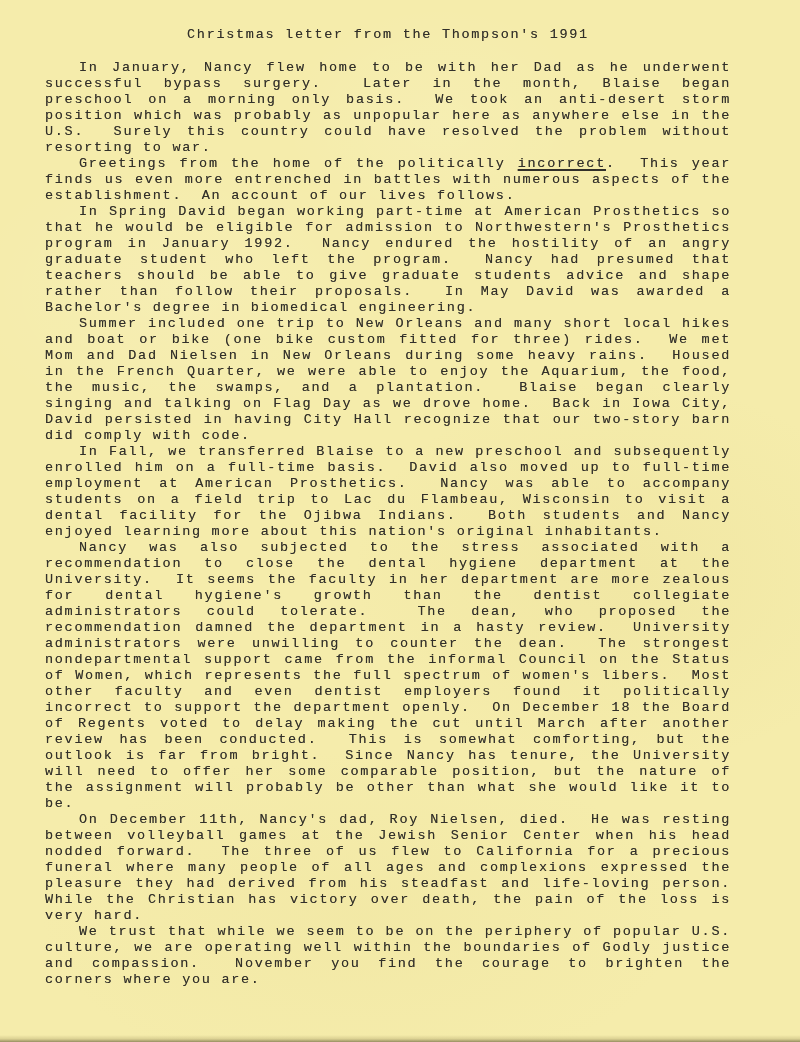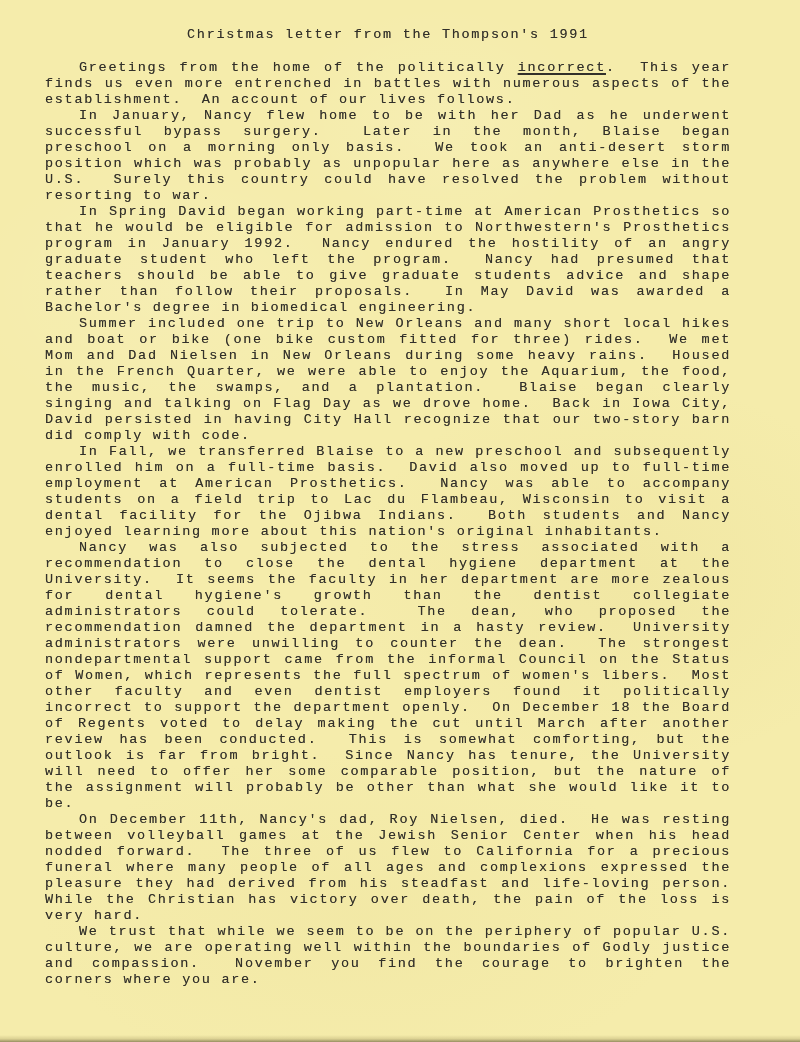--- a/index.html
+++ b/index.html
@@ -64,23 +64,23 @@
   }
 </style>
 </head>
 <body>
 
 <div class="page">
   <div class="sheet">
 
     <h1 class="title">Christmas letter from the Thompson's 1991</h1>
 
+    <p class="para">In January, Nancy flew home to be with her Dad as he underwent successful bypass surgery.  Later in the month, Blaise began preschool on a morning only basis.  We took an anti-desert storm position which was probably as unpopular here as anywhere else in the U.S.  Surely this country could have resolved the problem without resorting to war.</p>
+
     <p class="para"><span>Greetings from the home of the politically </span><span class="underlined">incorrect</span><span>.  This year finds us even more entrenched in battles with numerous aspects of the establishment.  An account of our lives follows.</span></p>
-
-    <p class="para">In January, Nancy flew home to be with her Dad as he underwent successful bypass surgery.  Later in the month, Blaise began preschool on a morning only basis.  We took an anti-desert storm position which was probably as unpopular here as anywhere else in the U.S.  Surely this country could have resolved the problem without resorting to war.</p>
 
     <p class="para">In Spring David began working part-time at American Prosthetics so that he would be eligible for admission to Northwestern's Prosthetics program in January 1992.  Nancy endured the hostility of an angry graduate student who left the program.  Nancy had presumed that teachers should be able to give graduate students advice and shape rather than follow their proposals.  In May David was awarded a Bachelor's degree in biomedical engineering.</p>
 
     <p class="para">Summer included one trip to New Orleans and many short local hikes and boat or bike (one bike custom fitted for three) rides.  We met Mom and Dad Nielsen in New Orleans during some heavy rains.  Housed in the French Quarter, we were able to enjoy the Aquarium, the food, the music, the swamps, and a plantation.  Blaise began clearly singing and talking on Flag Day as we drove home.  Back in Iowa City, David persisted in having City Hall recognize that our two-story barn did comply with code.</p>
 
     <p class="para">In Fall, we transferred Blaise to a new preschool and subsequently enrolled him on a full-time basis.  David also moved up to full-time employment at American Prosthetics.  Nancy was able to accompany students on a field trip to Lac du Flambeau, Wisconsin to visit a dental facility for the Ojibwa Indians.  Both students and Nancy enjoyed learning more about this nation's original inhabitants.</p>
 
     <p class="para">Nancy was also subjected to the stress associated with a recommendation to close the dental hygiene department at the University.  It seems the faculty in her department are more zealous for dental hygiene's growth than the dentist collegiate administrators could tolerate.  The dean, who proposed the recommendation damned the department in a hasty review.  University administrators were unwilling to counter the dean.  The strongest nondepartmental support came from the informal Council on the Status of Women, which represents the full spectrum of women's libers.  Most other faculty and even dentist employers found it politically incorrect to support the department openly.  On December 18 the Board of Regents voted to delay making the cut until March after another review has been conducted.  This is somewhat comforting, but the outlook is far from bright.  Since Nancy has tenure, the University will need to offer her some comparable position, but the nature of the assignment will probably be other than what she would like it to be.</p>
 
     <p class="para">On December 11th, Nancy's dad, Roy Nielsen, died.  He was resting between volleyball games at the Jewish Senior Center when his head nodded forward.  The three of us flew to California for a precious funeral where many people of all ages and complexions expressed the pleasure they had derived from his steadfast and life-loving person.  While the Christian has victory over death, the pain of the loss is very hard.</p>

